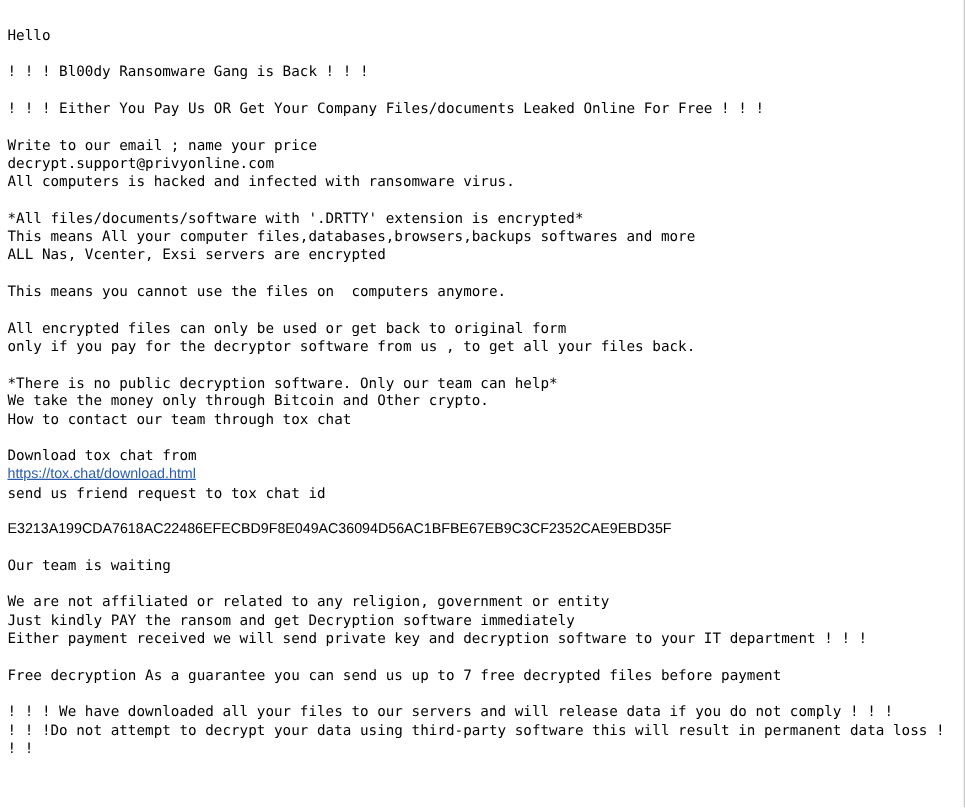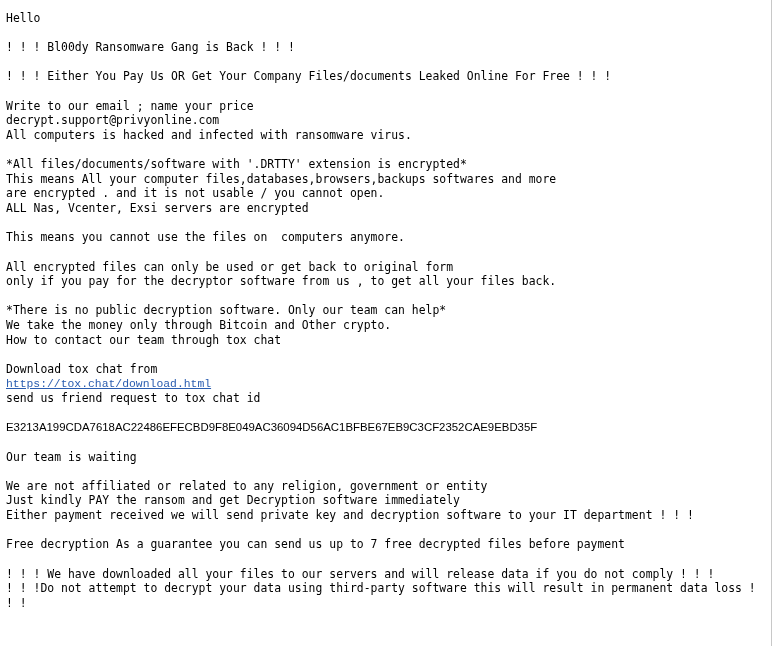--- a/index.html
+++ b/index.html
@@ -20,21 +20,21 @@
     height: 646px;
     background: #ffffff;
     box-sizing: border-box;
     border-right: 1px solid #c8c8c8;
   }
   #note-body {
     position: absolute;
     left: 0;
     top: 0;
     width: 766px;
-    padding: 11px 0 0 6px;
+    padding: 21px 0 0 6px;
     box-sizing: border-box;
   }
   .line {
     display: block;
     font-family: "DejaVu Sans Mono", "Liberation Mono", monospace;
     font-size: 11.4px;
     line-height: 14.62px;
     color: #000000;
     white-space: pre-wrap;
     word-wrap: break-word;
@@ -43,21 +43,21 @@
     margin: 0;
   }
   .blank {
     display: block;
     height: 14.62px;
     line-height: 14.62px;
     font-size: 11.4px;
   }
   .link {
     display: block;
-    font-family: Liberation Mono, monospace;
+    font-family: Liberation Sans, sans-serif;
     font-size: 11.4px;
     line-height: 14.62px;
     color: #2a5db0;
     text-decoration: underline;
     white-space: pre-wrap;
     cursor: pointer;
     width: fit-content;
   }
   .hash {
     display: block;
@@ -84,21 +84,20 @@
     <span class="line">! ! ! Either You Pay Us OR Get Your Company Files/documents Leaked Online For Free ! ! !</span>
     <span class="blank"></span>
 
     <span class="line">Write to our email ; name your price</span>
     <span class="line">decrypt.support@privyonline.com</span>
     <span class="line">All computers is hacked and infected with ransomware virus.</span>
     <span class="blank"></span>
 
     <span class="line">*All files/documents/software with '.DRTTY' extension is encrypted*</span>
     <span class="line">This means All your computer files,databases,browsers,backups softwares and more</span>
-    <span class="line">are encrypted . and it is not usable / you cannot open.</span>
     <span class="line">ALL Nas, Vcenter, Exsi servers are encrypted</span>
     <span class="blank"></span>
 
     <span class="line">This means you cannot use the files on  computers anymore.</span>
     <span class="blank"></span>
 
     <span class="line">All encrypted files can only be used or get back to original form</span>
     <span class="line">only if you pay for the decryptor software from us , to get all your files back.</span>
     <span class="blank"></span>
 

